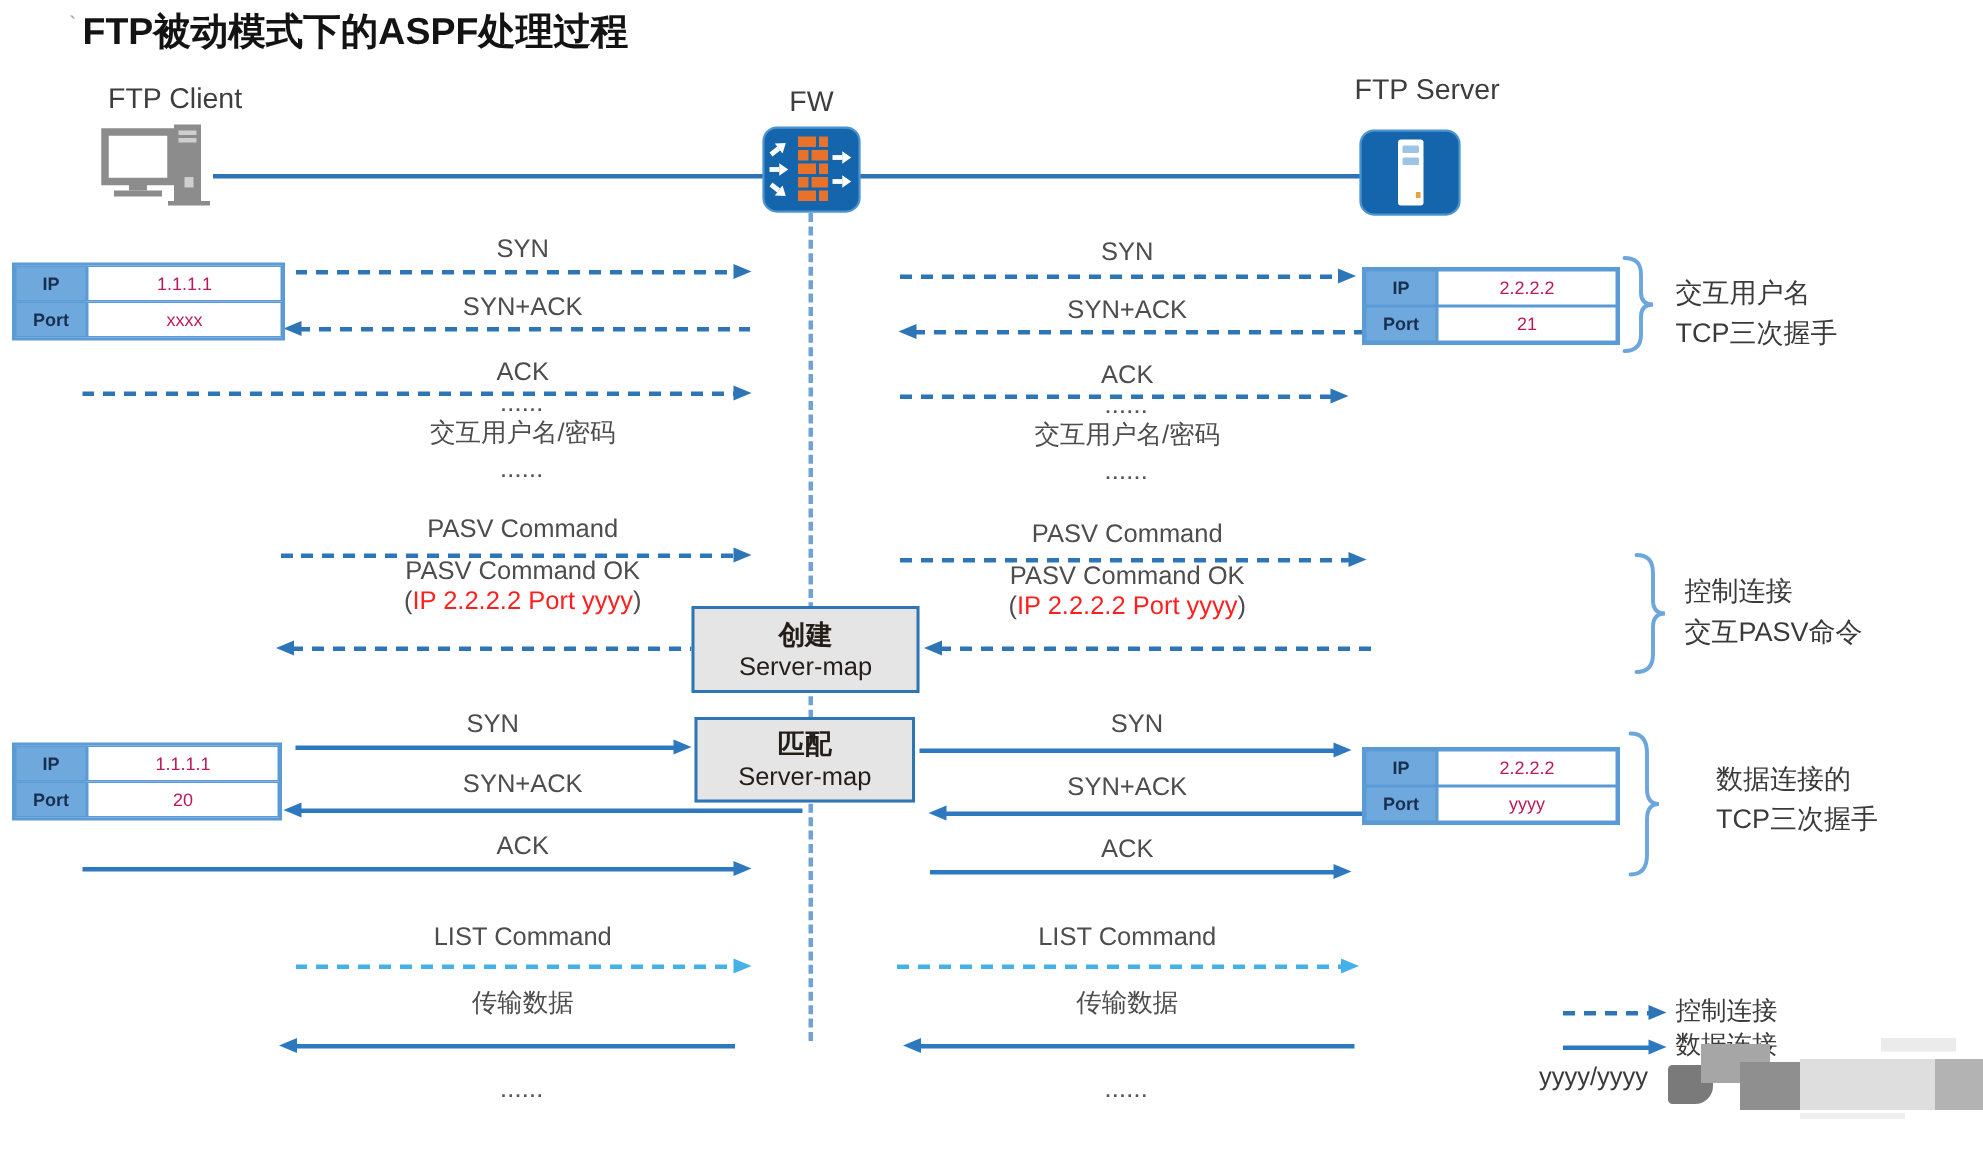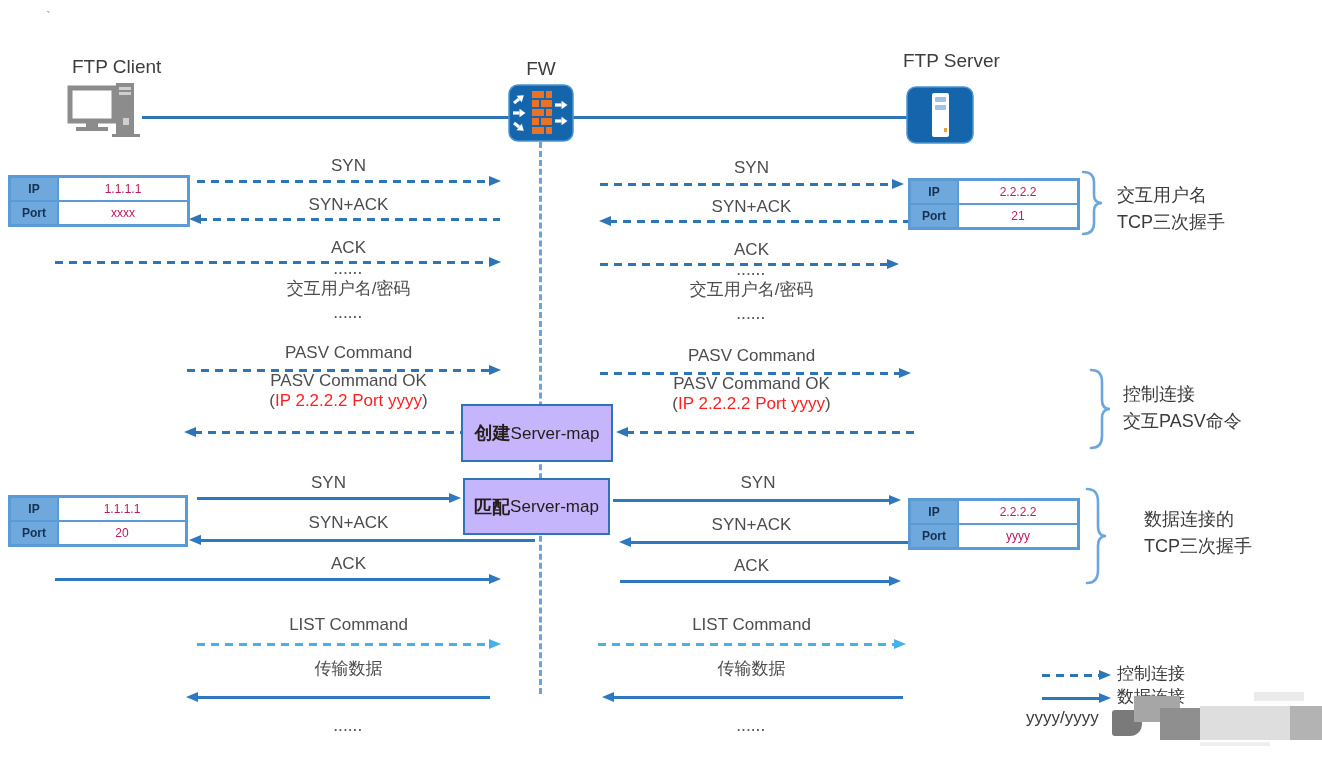--- a/index.html
+++ b/index.html
@@ -31,36 +31,37 @@
   .datc{--c:#2e78c0}
   .lite{--c:#45b1e8}
 
   
   .iptable{position:absolute;display:grid;grid-template-columns:48px 1fr;border:2.5px solid #5b9bd5;background:#fff;z-index:3}
   .iptable .cell{border:1.5px solid #5b9bd5;display:flex;align-items:center;justify-content:center;font-size:12px;height:24px}
   .iptable .key{background:#6fa8dc;color:#18304f;font-weight:600}
   .iptable .val{color:#be185d}
 
   
-  .smbox{position:absolute;background:#c4b5fd;border:2px solid #2e75b6;display:flex;flex-direction:row;align-items:center;justify-content:center;z-index:4}
+  .smbox{position:absolute;background:#e5e5e5;border:2px solid #2e75b6;display:flex;flex-direction:column;align-items:center;justify-content:center;z-index:4}
   .smbox .t{font-size:18px;font-weight:700;color:#241d18;line-height:22px}
   .smbox .s{font-size:17px;color:#241d18;line-height:21px}
 
   .ann{position:absolute;font-size:18px;color:#3a3a3a;line-height:27px;white-space:nowrap;z-index:2}
   .brace{position:absolute;z-index:2}
   .legend-label{position:absolute;font-size:17px;color:#3a3a3a;white-space:nowrap;z-index:2}
   .mos{position:absolute;z-index:5}
   .icon{position:absolute;z-index:2}
 </style>
 </head>
 <body>
 
 <div id="stage">
 
   <span class="tick">`</span>
+  <div class="title">FTP被动模式下的ASPF处理过程</div>
 
   <div class="entity-label" style="left:72px;top:56px">FTP Client</div>
   <div class="entity-label" style="left:516px;top:58px;width:50px;text-align:center">FW</div>
   <div class="entity-label" style="left:903px;top:50px">FTP Server</div>
 
   <div class="hline" style="left:142px;top:116px;width:768px"></div>
   <div class="vline" style="left:539px;top:142px;height:552px"></div>
 
   <svg class="icon" style="left:66px;top:78px" width="88" height="64" viewBox="0 0 88 64">
     <rect x="50" y="5" width="18" height="51" fill="#8c8c8c"></rect>

